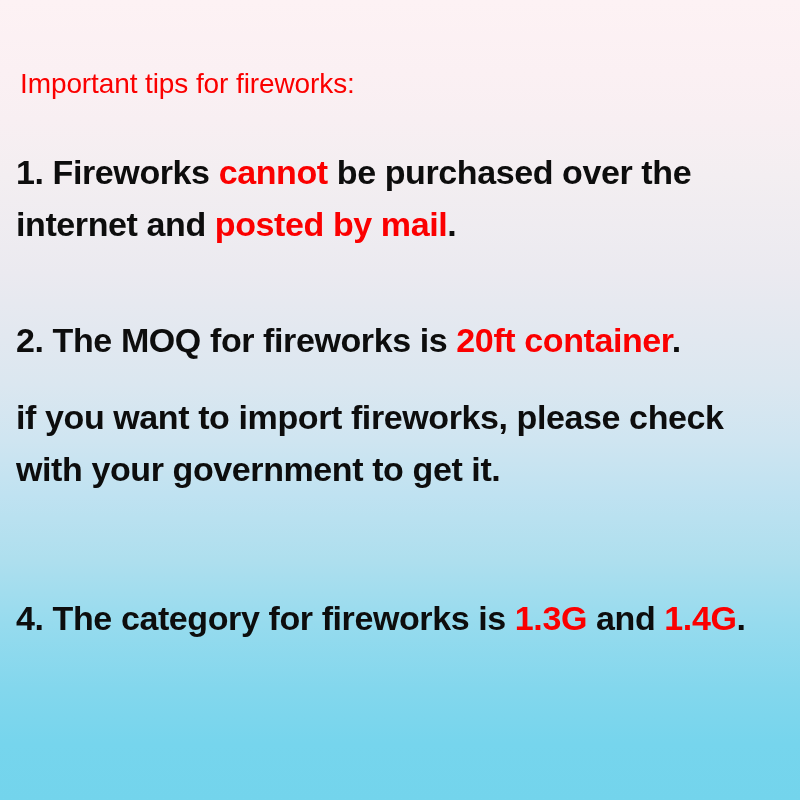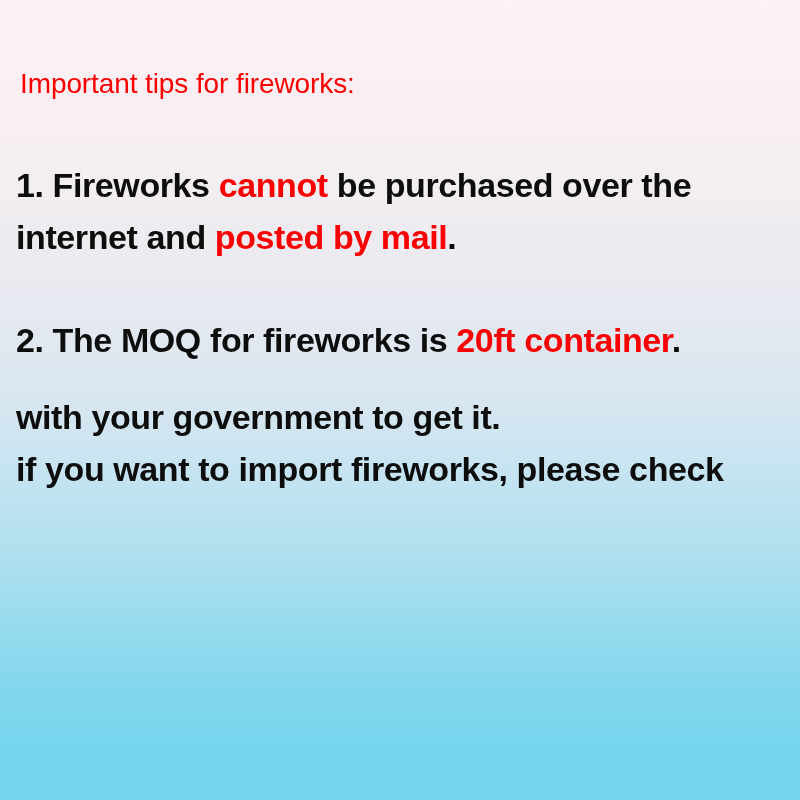--- a/index.html
+++ b/index.html
@@ -75,41 +75,42 @@
 
   .para .hl {
     color: #fb0000;
   }
 
   .para .line {
     display: block;
     white-space: nowrap;
   }
 
-  #item-1 { top: 159px; }
+  #item-1 { top: 146px; }
   #item-2 { top: 314px; }
   #item-3 { top: 391px; }
   #item-4 { top: 592px; }
 </style>
 </head>
 <body>
 
 <div id="poster">
   <div class="content">
 
     <div class="title">Important tips for fireworks:</div>
 
     <div class="para" id="item-1">
         <span class="line"><span>1. Fireworks </span><span class="hl">cannot</span><span> be purchased over the</span></span>
         <span class="line"><span>internet and </span><span class="hl">posted by mail</span><span>.</span></span>
       </div>
     <div class="para" id="item-2">
         <span class="line"><span>2. The MOQ for fireworks is </span><span class="hl">20ft container</span><span>.</span></span>
       </div>
     <div class="para" id="item-3">
+        <span class="line"><span>if you want to import fireworks, please check</span></span>
         <span class="line"><span>with your government to get it.</span></span>
-        <span class="line"><span>if you want to import fireworks, please check</span></span>
       </div>
     <div class="para" id="item-4">
+        <span class="line"><span>4. The category for fireworks is </span><span class="hl">1.3G</span><span> and </span><span class="hl">1.4G</span><span>.</span></span>
       </div>
 
   </div>
 </div>
 
 </body></html>

